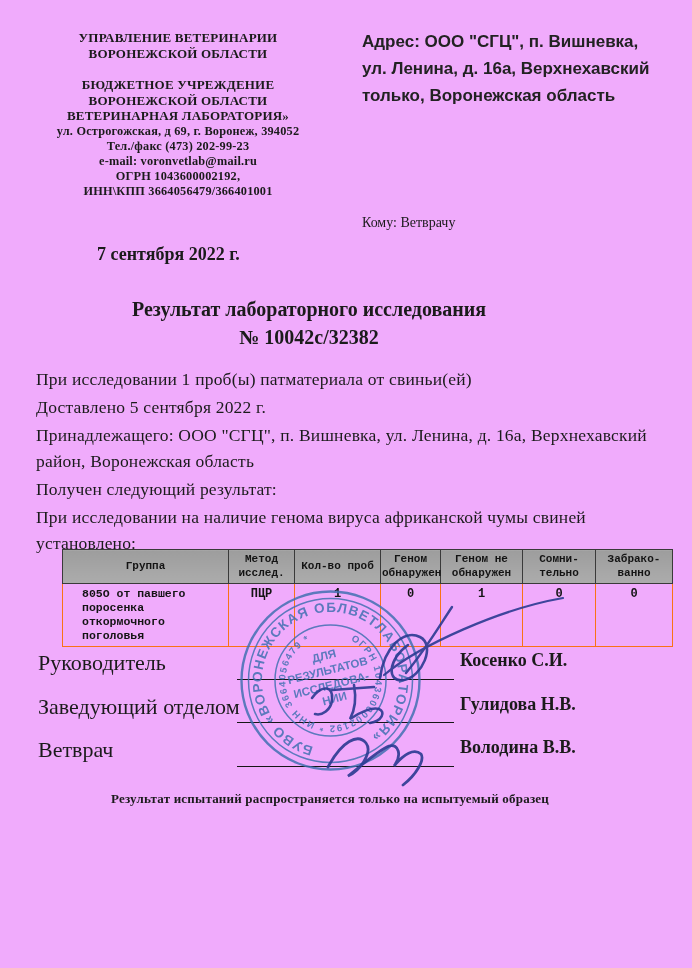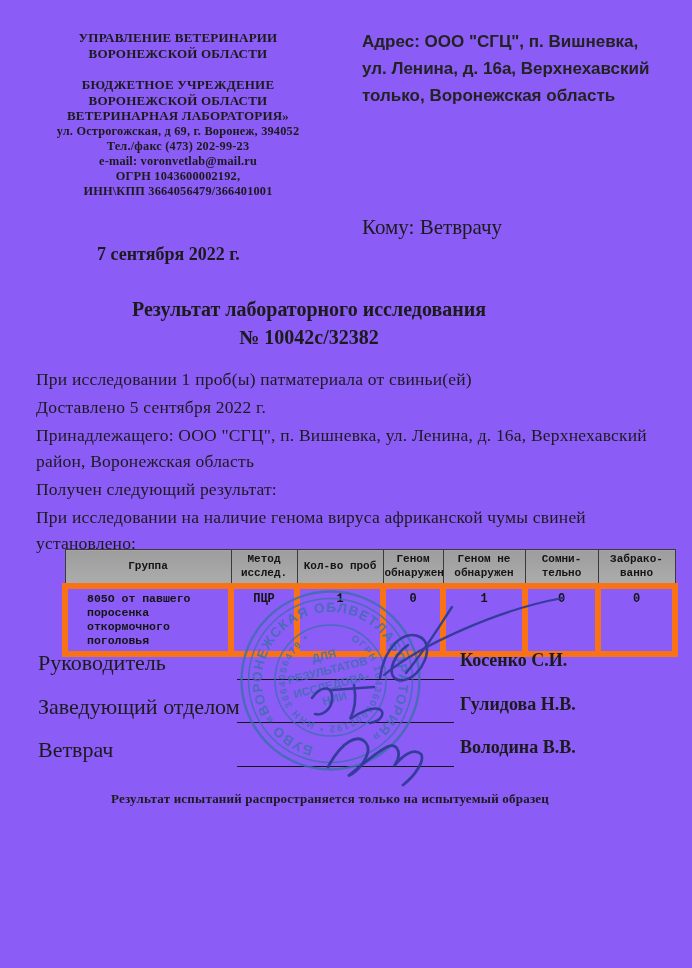--- a/index.html
+++ b/index.html
@@ -1,48 +1,48 @@
 <!DOCTYPE html>
 <html><head>
 <meta charset="utf-8">
 <style>
   html,body{margin:0;padding:0;background:#e8e8e8;}
   .page{
-    position:relative;width:692px;height:968px;background:#8b5cf6;
+    position:relative;width:692px;height:968px;background:#f0abfc;
     margin:0 auto;overflow:hidden;
     font-family:"Liberation Serif", serif;color:#1b1b1b;
   }
   
   .org-block{position:absolute;left:35px;top:30px;width:286px;text-align:center;
     font-weight:bold;font-size:13px;line-height:15.5px;letter-spacing:.2px;}
   .org-block .gap{height:16px;}
   .org-contacts{font-size:12.3px;line-height:15px;}
   
   .addr-block{position:absolute;left:362px;top:28px;width:300px;
     font-family:"Liberation Sans", sans-serif;font-weight:700;color:#222;
     font-size:17px;line-height:27px;}
-  .komu{position:absolute;left:362px;top:215px;font-size:21px;}
+  .komu{position:absolute;left:362px;top:215px;font-size:14px;}
   .doc-date{position:absolute;left:97px;top:244px;font-size:18px;font-weight:bold;}
   
   .title{position:absolute;left:0;top:295px;width:618px;text-align:center;
     font-size:20px;font-weight:bold;line-height:28px;}
   
   .body-text{position:absolute;left:36px;top:366px;width:628px;
     font-size:17.5px;line-height:26px;letter-spacing:.2px;}
   .body-text p{margin:0 0 2px 0;}
   
   table.results{position:absolute;left:30px;top:549px;width:610px;
     border-collapse:collapse;table-layout:fixed;
     font-family:Liberation Mono, monospace;margin-left:32px;}
   table.results th{
     background:linear-gradient(#9d9d9d,#acacac);
     font-size:11px;font-weight:700;color:#141414;line-height:13.5px;
     border:1px solid #3a3a3a;padding:3px 1px;height:26px;vertical-align:middle;}
   table.results td{
-    border:6px solid #f97316;font-size:11.5px;font-weight:700;color:#141414;
+    border:1px solid #f97316;font-size:11.5px;font-weight:700;color:#141414;
     vertical-align:top;padding:3px 19px;height:46px;line-height:14px;}
   table.results td.num{text-align:center;font-size:12px;}
   
   .sig-role{position:absolute;left:38px;font-size:22px;}
   .sig-name{position:absolute;left:460px;font-size:18px;font-weight:bold;}
   .sig-line{position:absolute;left:237px;width:217px;border-top:1.6px solid #161616;height:0;}
   
   .footer-note{position:absolute;left:0;top:791px;width:660px;text-align:center;
     font-size:13px;font-weight:bold;letter-spacing:.2px;}
   

